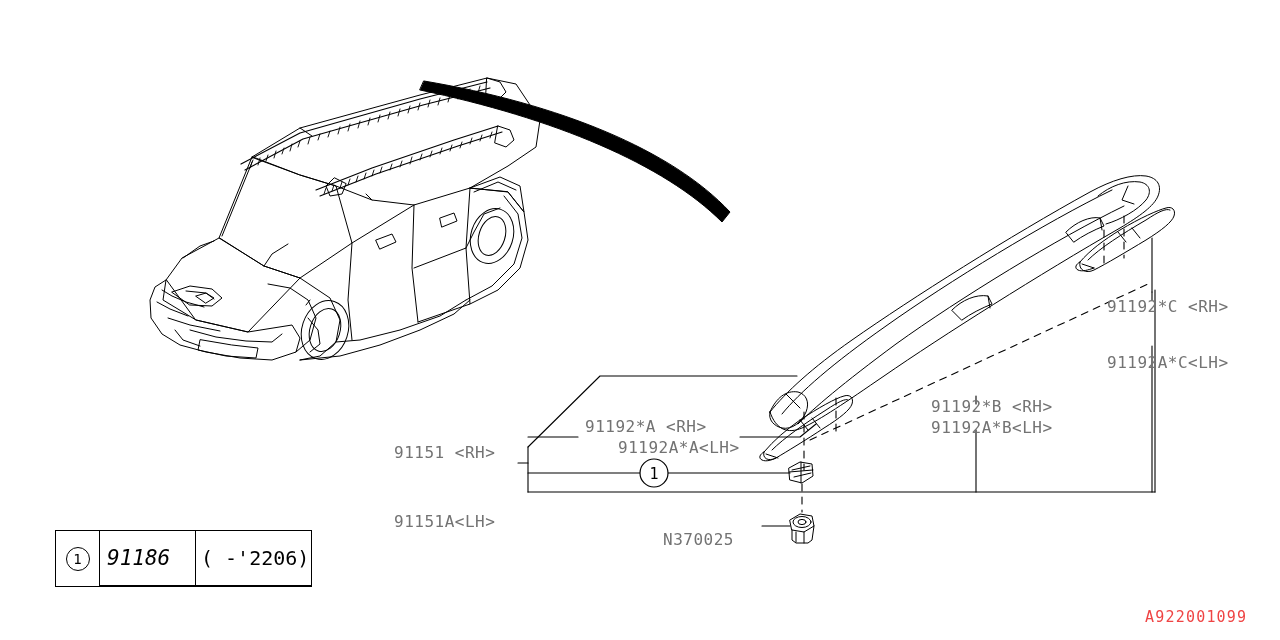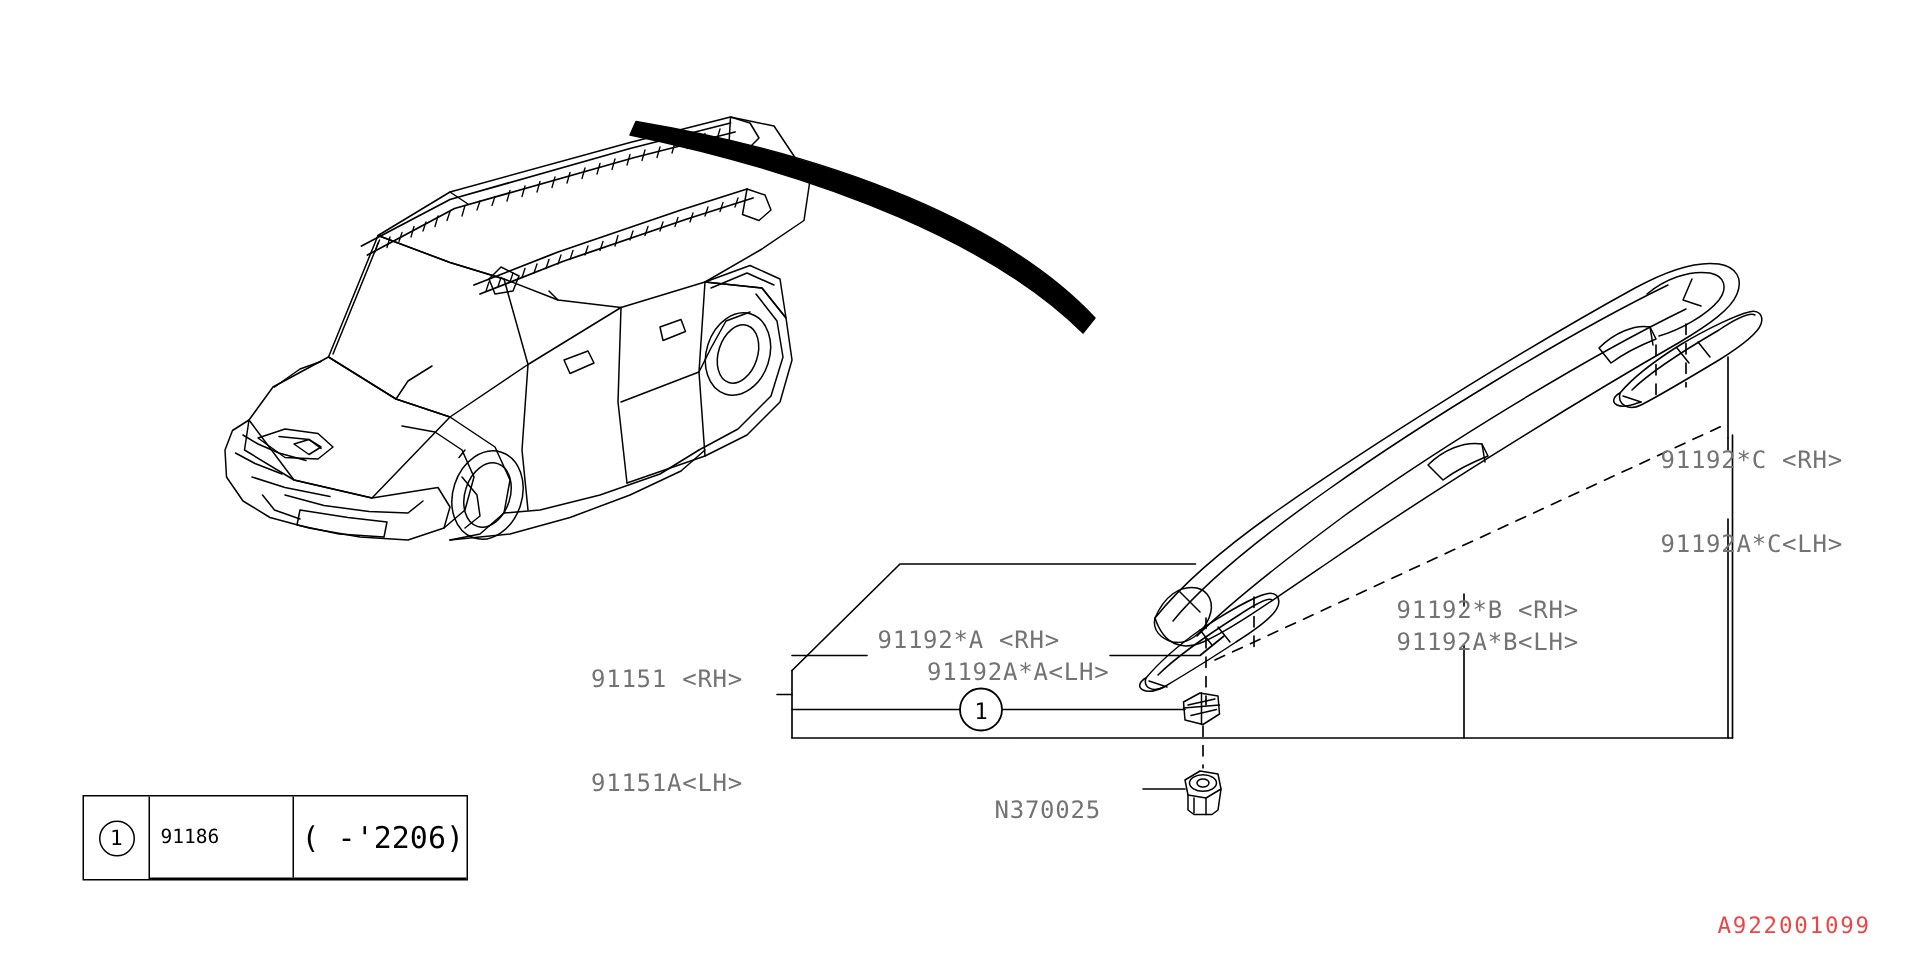--- a/index.html
+++ b/index.html
@@ -75,23 +75,24 @@
     flex: 1;
     display: flex;
     box-sizing: border-box;
   }
   #legend .row.top { border-bottom: 1.6px solid #000; }
   #legend .c1 {
     width: 96px;
     border-right: 1.6px solid #000;
     display: flex; align-items: center;
     padding-left: 7px;
-    font-size: 13px;
+    font-size: 21px;
     box-sizing: border-box;
     white-space: pre;
+    font-style: italic;
   }
   #legend .c2 {
     flex: 1;
     display: flex; align-items: center;
     padding-left: 5px;
     font-size: 20px;
     box-sizing: border-box;
     white-space: pre;
   }
 </style>

